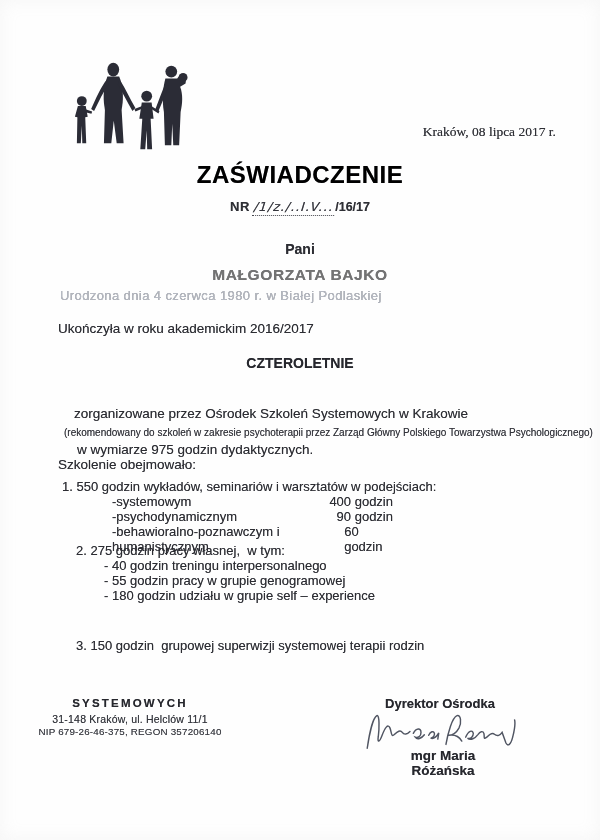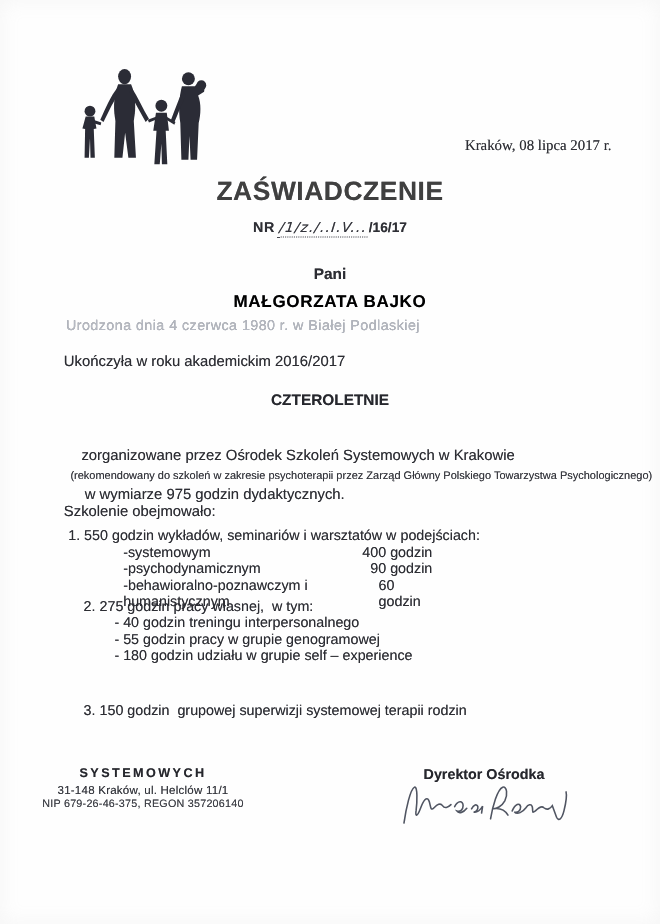--- a/index.html
+++ b/index.html
@@ -26,21 +26,21 @@
     font-size: 13.5px;
     color: #2e2f35;
   }
 
   .doc-title {
     left: 0; right: 0; top: 161px;
     text-align: center;
     font-size: 24px;
     font-weight: bold;
     letter-spacing: 0.5px;
-    color: #404040;
+    color: #000000;
   }
 
   .cert-no {
     left: 0; right: 0; top: 199px;
     text-align: center;
     font-size: 13px;
     color: #2e2f35;
   }
   .cert-no .hw {
     display: inline-block;
@@ -56,21 +56,21 @@
   .cert-no .printed { font-weight: bold; font-size: 12.5px; }
   .cert-no .prefix { font-weight: bold; letter-spacing: 0.5px; }
 
   .salutation {
     left: 0; right: 0; top: 241px;
     text-align: center; font-weight: bold; font-size: 14px;
   }
   .recipient-name {
     left: 0; right: 0; top: 266px;
     text-align: center; font-weight: bold; font-size: 15.5px;
-    letter-spacing: 0.6px; color: #000000;
+    letter-spacing: 0.6px; color: #737373;
   }
 
   .birth-line {
     left: 60px; top: 288px;
     font-size: 13px;
     letter-spacing: 0.4px;
     color: #b6bac3;
     filter: blur(0.6px);
   }
   .completion-line {
@@ -217,14 +217,15 @@
   <div class="abs role-line">Dyrektor Ośrodka</div>
   <svg class="abs signature" viewBox="0 0 170 50" aria-hidden="true">
     <g fill="none" stroke="#505562" stroke-width="1.5" stroke-linecap="round">
       <path d="M4 44 C6 30 10 12 14 10 C17 9 16.5 24 15.5 32 C14.5 38 16.5 38.5 19.5 30.5 C22.5 22.5 25.5 18.5 27.5 22.5 C29.5 26.5 28.5 33.5 32.5 29.5 C35.5 26.5 38.5 24.5 40.5 27.5 C42.5 30.5 45.5 29.5 48.5 26.5"></path>
       <path d="M52 28.5 C55 22.5 60 22.5 60 27.5 C60 31.5 57 33.5 54 32.5 C56 35.5 60.5 34 63.5 30"></path>
       <path d="M68 30.5 C70 26.5 73 25.5 74 28.5 C74.4 31.5 72 33.5 70 33.5 C73 34.5 76.5 31.5 78.5 28 L77.5 34.5"></path>
       <path d="M86 40 C88 28 92.5 12 97.5 10 C101.5 9 102.5 17 99.5 23 C96.5 28.5 91.5 30.5 88.5 30.5 C94.5 29.5 99.5 31.5 102.5 36.5"></path>
       <path d="M106.5 32.5 C109.5 25.5 113.5 24.5 114.5 28.5 C114.5 32.5 111.5 34.5 108.5 33.5 C111.5 36.5 116.5 33.5 119.5 29.5 C121.5 26.5 124.5 25.5 125.5 28.5 C126.5 32.5 124.5 35.5 128.5 32.5 C131.5 29.5 134.5 27.5 136.5 29.5 C139.5 32 142.5 30.5 144.5 27.5 L148.5 38.5 C150.5 42.5 153.5 40.5 155.5 32.5 C157.5 24.5 158.5 18.5 157.5 14.5"></path>
     </g>
   </svg>
+  <div class="abs signatory-name">mgr Maria Różańska</div>
 
 </div>
 
 </body></html>

